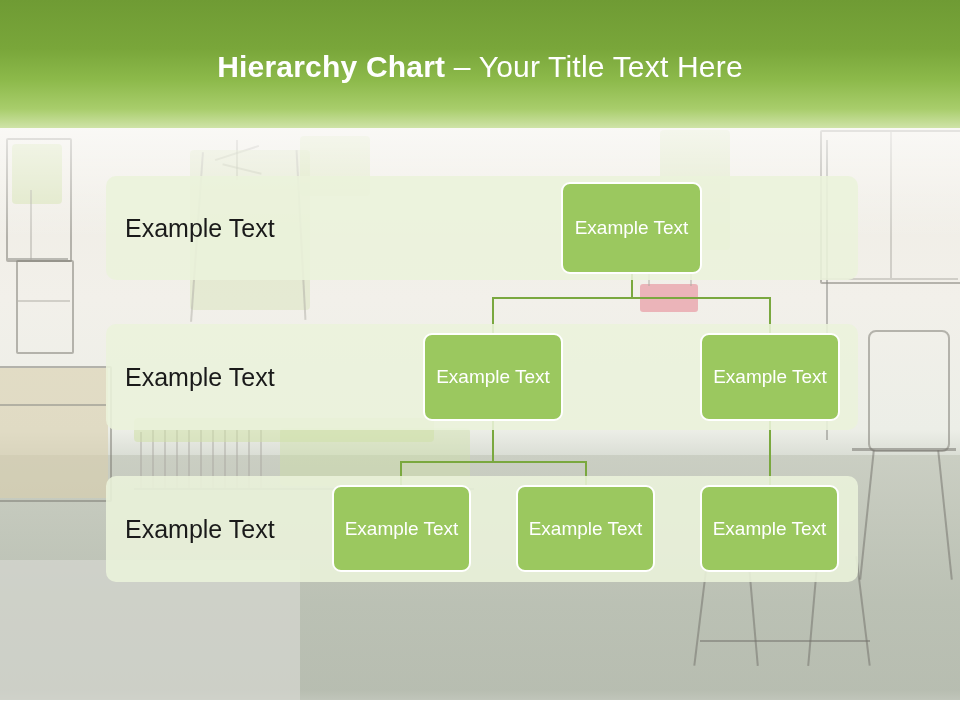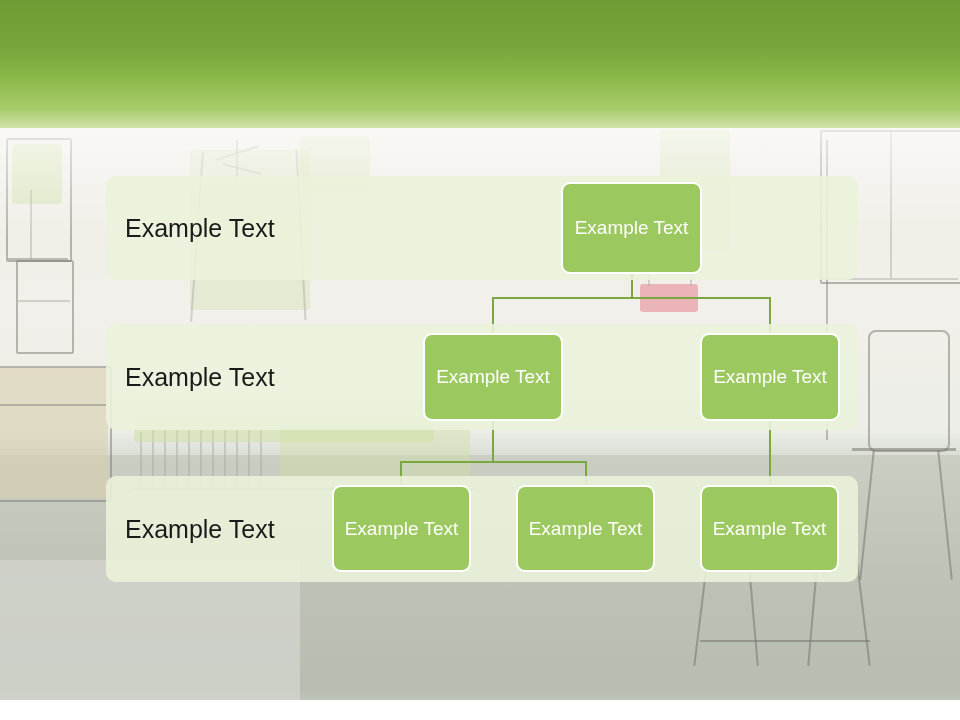--- a/index.html
+++ b/index.html
@@ -215,20 +215,23 @@
     <div class="stroke dark" style="left:752px; top:556px; width:2px; height:110px; transform:rotate(-5deg);"></div>
     <div class="stroke dark" style="left:812px; top:556px; width:2px; height:110px; transform:rotate(5deg);"></div>
     <div class="stroke dark" style="left:862px; top:556px; width:2px; height:110px; transform:rotate(-7deg);"></div>
     <div class="stroke dark" style="left:700px; top:640px; width:170px; height:2px;"></div>
 
     <div class="bg-haze"></div>
     <div class="bg-bottomwhite"></div>
   </div>
 
   <div class="title-band"></div>
+  <div class="title-text">
+    <span class="bold">Hierarchy Chart</span><span class="light"> – </span><span class="light">Your Title Text Here</span>
+  </div>
 
   <div class="conn v" style="left:631px; top:274px; height:24px;"></div>
   <div class="conn h" style="left:493px; top:297px; width:278px;"></div>
   <div class="conn v" style="left:492px; top:297px; height:36px;"></div>
   <div class="conn v" style="left:769px; top:297px; height:36px;"></div>
 
   <div class="conn v" style="left:492px; top:420px; height:42px;"></div>
   <div class="conn h" style="left:401px; top:461px; width:185px;"></div>
   <div class="conn v" style="left:400px; top:461px; height:30px;"></div>
   <div class="conn v" style="left:585px; top:461px; height:30px;"></div>

